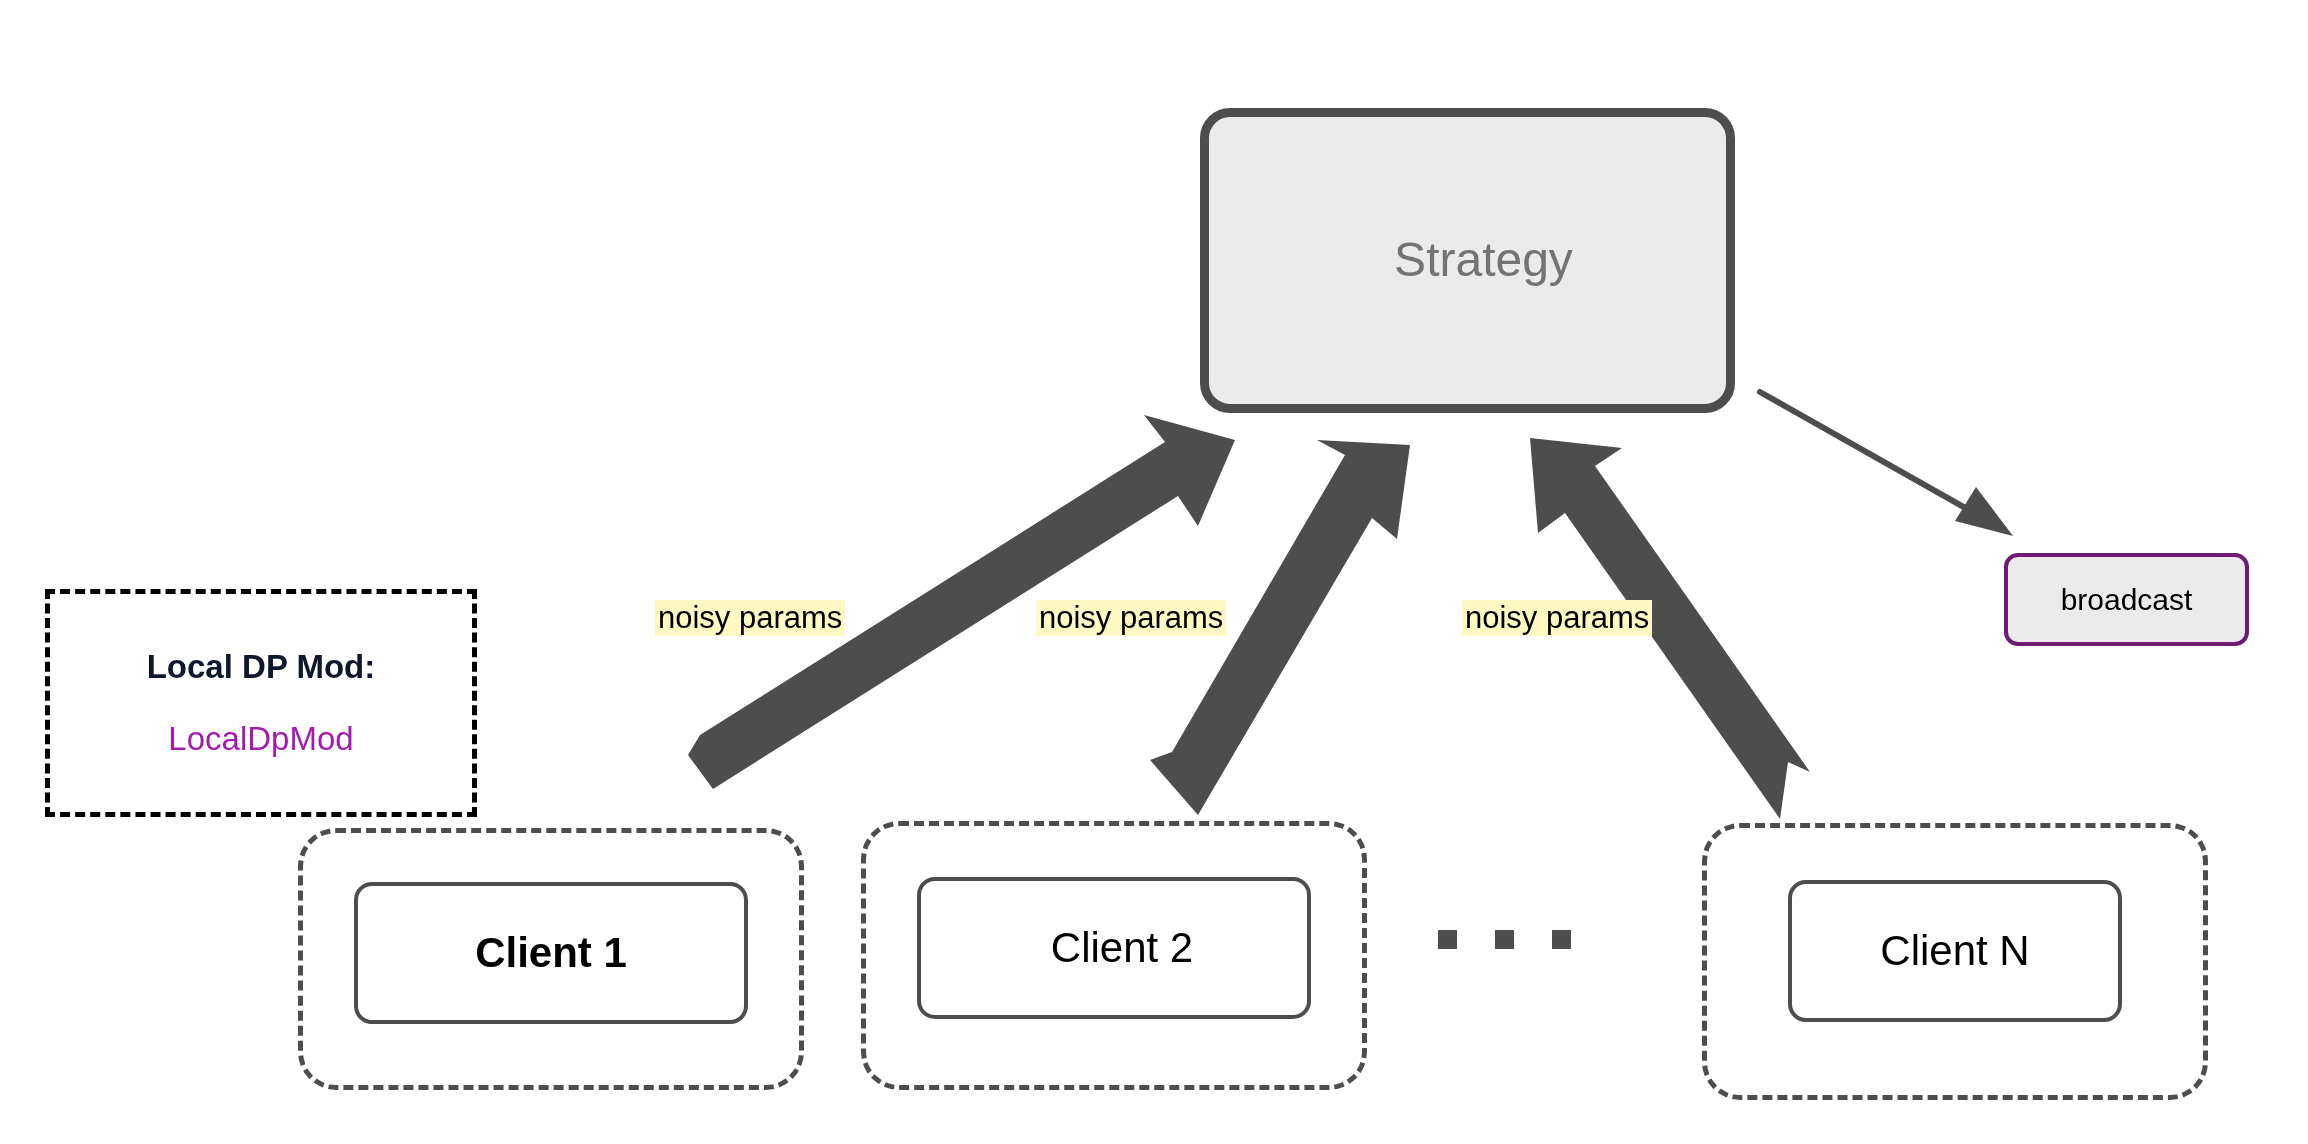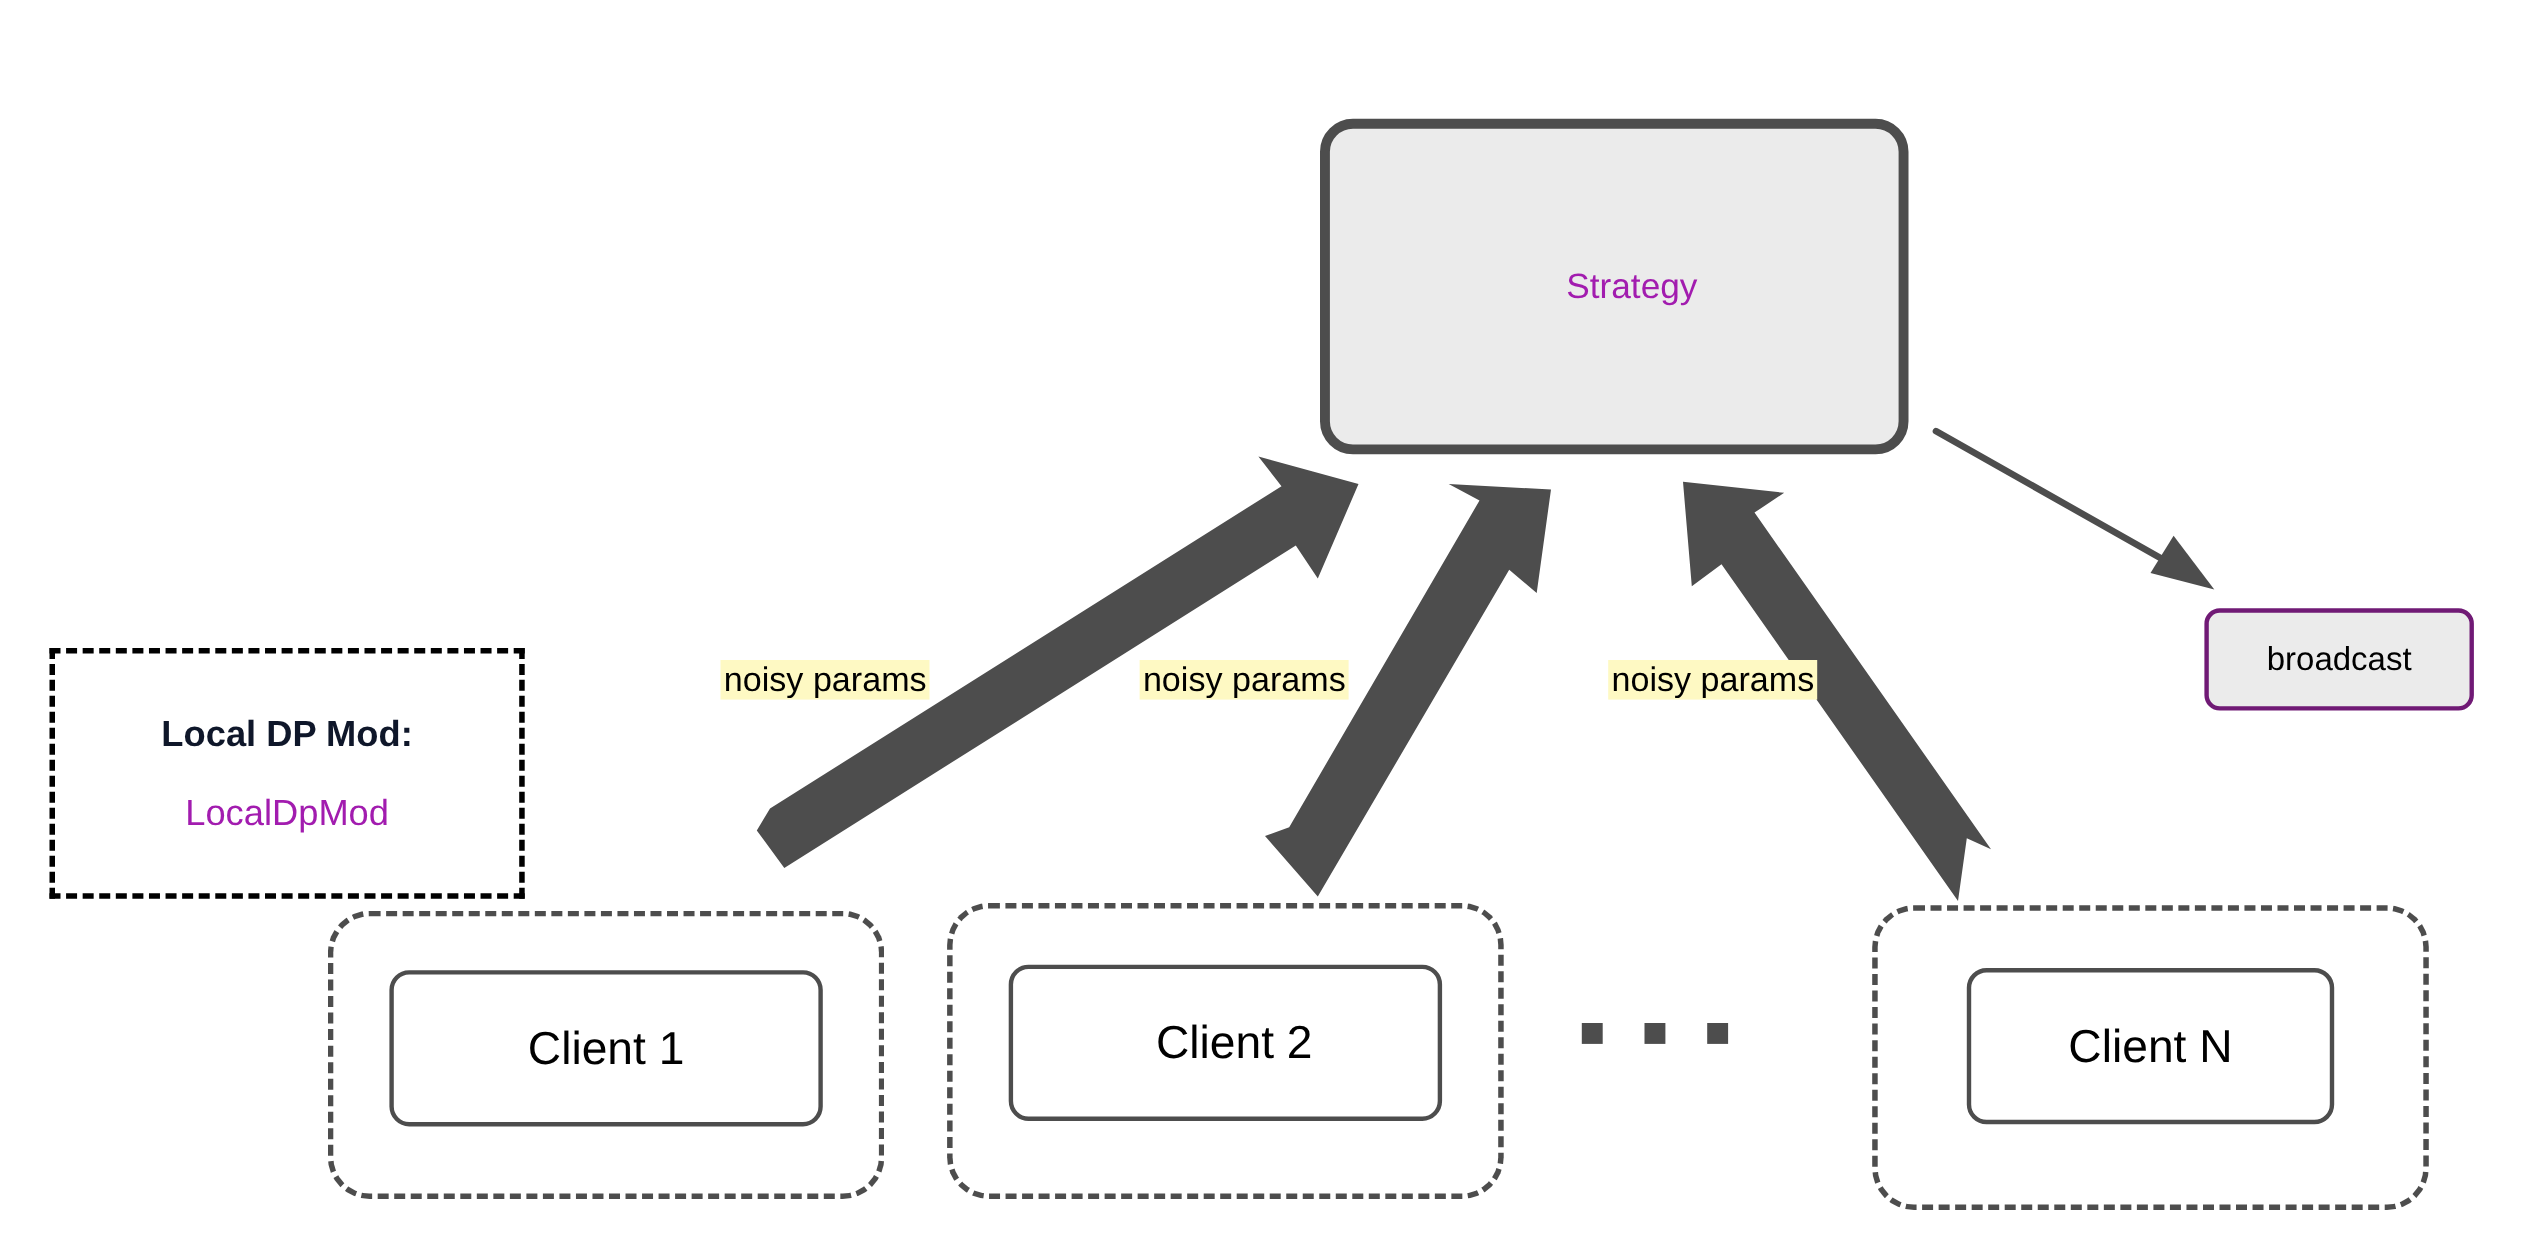--- a/index.html
+++ b/index.html
@@ -35,22 +35,22 @@
     height: 305px;
     box-sizing: border-box;
     background: #ebebeb;
     border: 9px solid #4d4d4d;
     border-radius: 30px;
     display: flex;
     align-items: center;
     justify-content: center;
   }
   .strategy-label {
-    font-size: 32px;
-    color: #a21caf;
+    font-size: 48px;
+    color: #737373;
     line-height: 1.1;
     margin-left: 32px;
   }
 
   
   .broadcast-node {
     position: absolute;
     left: 2004px;
     top: 553px;
     width: 245px;
@@ -112,21 +112,21 @@
     border-radius: 18px;
     display: flex;
     align-items: center;
     justify-content: center;
   }
   .client-label {
     font-size: 42px;
     color: #000000;
   }
 
-  #client-group-1 { left: 298px;  top: 828px; width: 506px; height: 262px; }
+  #client-group-1 { left: 298px;  top: 828px; width: 506px; height: 262px; font-weight: bold; }
   #client-group-2 { left: 861px;  top: 821px; width: 506px; height: 269px; }
   #client-group-n { left: 1702px; top: 823px; width: 506px; height: 277px; }
 
   #client-box-1 { width: 394px; height: 142px; margin-bottom: 12px; }
   #client-box-2 { width: 394px; height: 142px; margin-bottom: 16px; padding-left: 16px; }
   #client-box-n { width: 334px; height: 142px; margin-bottom: 22px; }
 
   
   .ellipsis {
     position: absolute;

